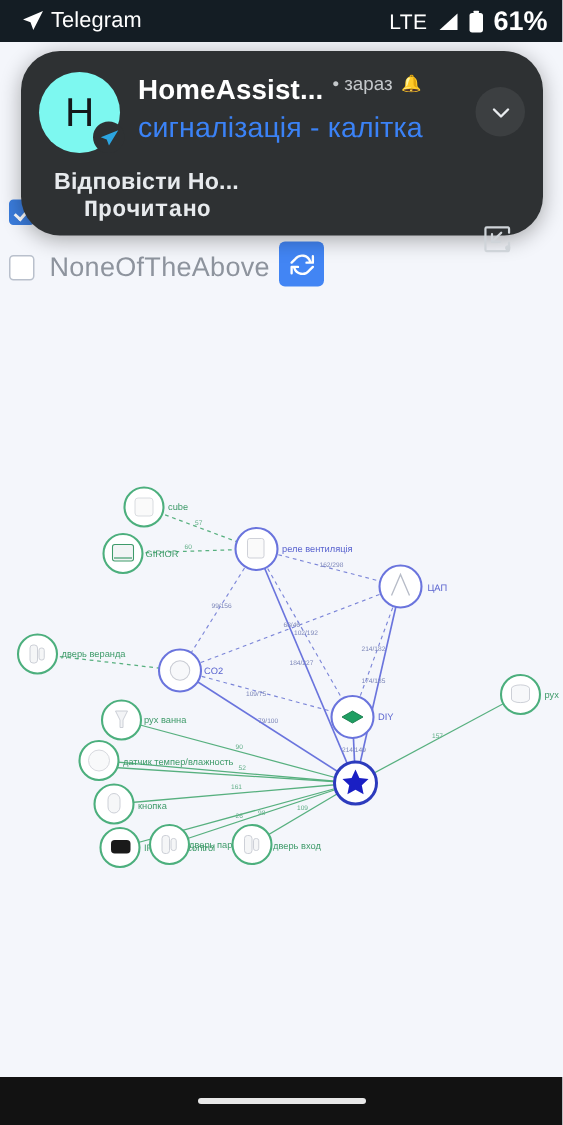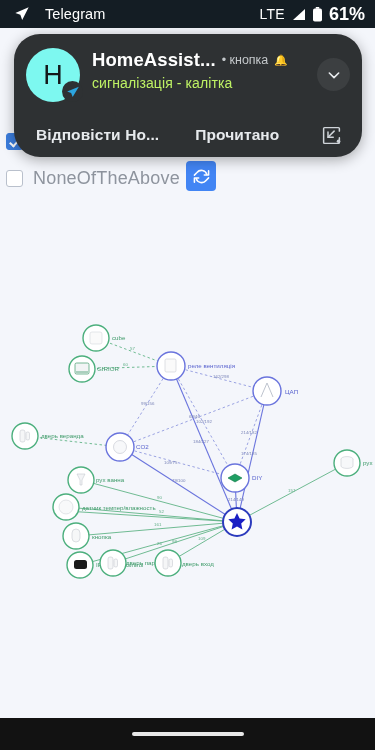--- a/index.html
+++ b/index.html
@@ -10,21 +10,21 @@
     position:relative;
   }
 
   
   .statusbar{
     position:absolute; top:0; left:0; width:375px; height:28px;
     background:#141d24; color:#ffffff;
     display:flex; align-items:center; justify-content:space-between;
     padding:0 10px 0 14px; z-index:40;
   }
-  .sb-left{ display:flex; align-items:center; gap:15px; }
+  .sb-left{ display:flex; align-items:center; gap:4px; }
   .sb-right{ display:flex; align-items:center; gap:6px; }
   .sb-text{ font-size:14.5px; letter-spacing:.1px; }
   .sb-lte{ font-size:14px; font-weight:400; letter-spacing:.3px;margin-left:29px; }
   .sb-batt-text{ font-size:18px; font-weight:700; }
   svg.tg-send{ display:block; }
 
   
   .app-page{
     position:absolute; top:28px; left:0; width:375px; height:690px;
     background:#f4f6fb; z-index:5; overflow:hidden;
@@ -88,49 +88,49 @@
     display:flex; align-items:center; justify-content:center;
     color:#14181a; font-size:27px; font-weight:400;
     font-family:"Liberation Sans", sans-serif;
   }
   .avatar-badge{
     position:absolute; right:-3px; bottom:0px;
     width:21px; height:21px; border-radius:50%; background:#2e3133;
     display:flex; align-items:center; justify-content:center;
   }
   .notif-text{ flex:1; padding-left:12px; padding-top:3px; min-width:0; }
-  .notif-line1{ display:flex; align-items:center; gap:6px; }
+  .notif-line1{ display:flex; gap:6px; }
   .notif-app{
     color:#ffffff; font-size:18.5px; font-weight:700; letter-spacing:.1px;
     white-space:nowrap; overflow:hidden;
   }
   .notif-time{
     color:#c4c8cb; font-size:12.5px; white-space:nowrap;
   }
   .bell{ font-size:11px; color:#c4c8cb; }
   .notif-body{
-    color:#bef264; font-size:14px; margin-top:4px; letter-spacing:.1px;
+    color:#3b82f6; font-size:19px; margin-top:4px; letter-spacing:.1px;
     white-space:nowrap; overflow:hidden;
   }
   .chev-btn{
     width:33px; height:33px; border-radius:50%; background:#3c3f41;
     display:flex; align-items:center; justify-content:center;
     flex:none; margin:12px 2px 0 4px; cursor:pointer; border:none;
   }
   .notif-actions{
-    display:flex; align-items:center; margin-top:11px;
-    padding:0 4px 0 10px; height:44px;
+    display:flex; align-items:flex-start; margin-top:11px;
+    padding:0 4px 0 10px; height:44px;flex-direction:column;
   }
   .act{
     color:#e7eaed; font-size:15.5px; font-weight:700; letter-spacing:.1px;
     background:none; border:none; cursor:pointer; white-space:nowrap;
     font-family:"Liberation Sans", sans-serif;
   }
   .act.a1{ flex:none; }
-  .act.a2{ margin-left:36px; flex:none; }
+  .act.a2{ margin-left:20px; flex:none;font-family:Liberation Mono, monospace; }
   .act-icon{ margin-left:auto; padding-right:6px; cursor:pointer; display:flex; }
 
   
   .navbar{
     position:absolute; bottom:0; left:0; width:375px; height:32px;
     background:#121212; z-index:40;
     display:flex; align-items:center; justify-content:center;
   }
   .nav-pill{
     width:112px; height:4px; border-radius:3px; background:#e8e8e8;
@@ -340,21 +340,21 @@
       <div class="avatar-badge">
         <svg width="14" height="14" viewBox="0 0 24 24">
           <path d="M22 3 L2 11 L8.8 13.6 L11.4 20.5 Z" fill="#2ca5e0"></path>
         </svg>
       </div>
     </div>
 
     <div class="notif-text">
       <div class="notif-line1">
         <span class="notif-app">HomeAssist...</span>
-        <span class="notif-time">• кнопка</span>
+        <span class="notif-time">• зараз</span>
         <span class="bell">🔔</span>
       </div>
       <div class="notif-body">сигналізація - калітка</div>
     </div>
 
     <button class="chev-btn">
       <svg width="16" height="16" viewBox="0 0 24 24" fill="none" stroke="#e9ecef" stroke-width="2.4" stroke-linecap="round" stroke-linejoin="round">
         <polyline points="5 9 12 16 19 9"></polyline>
       </svg>
     </button>

